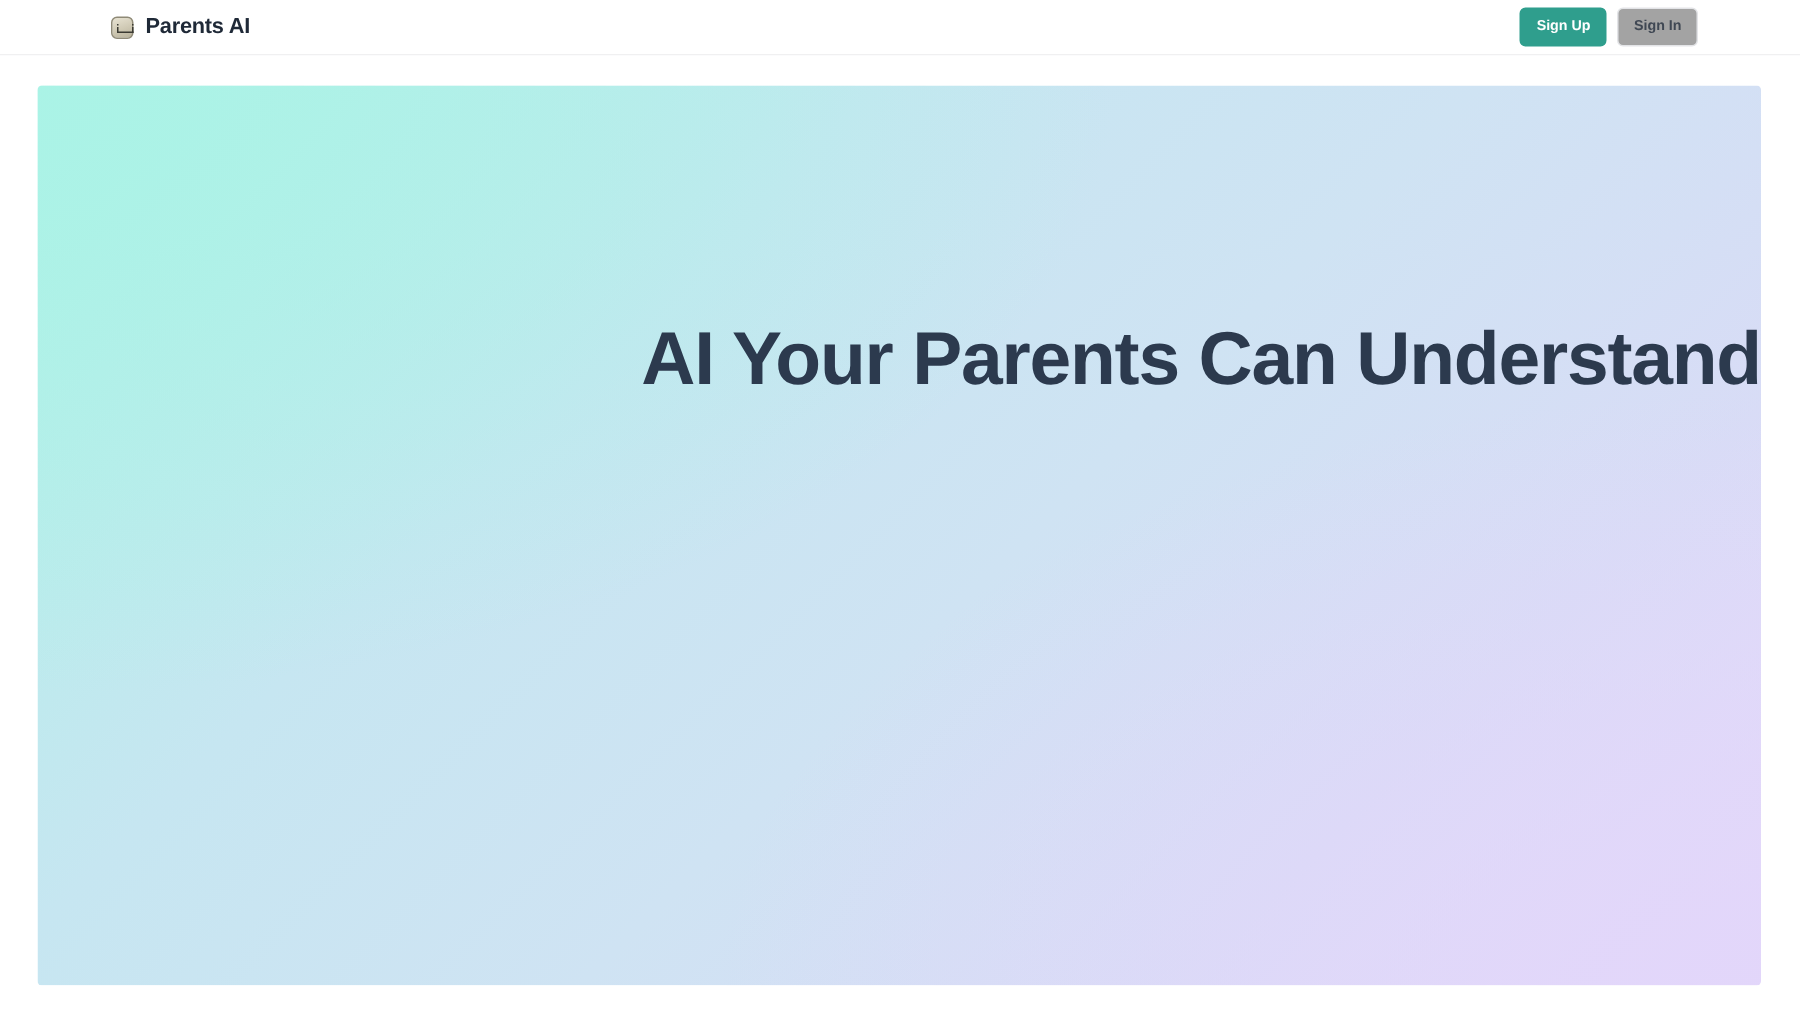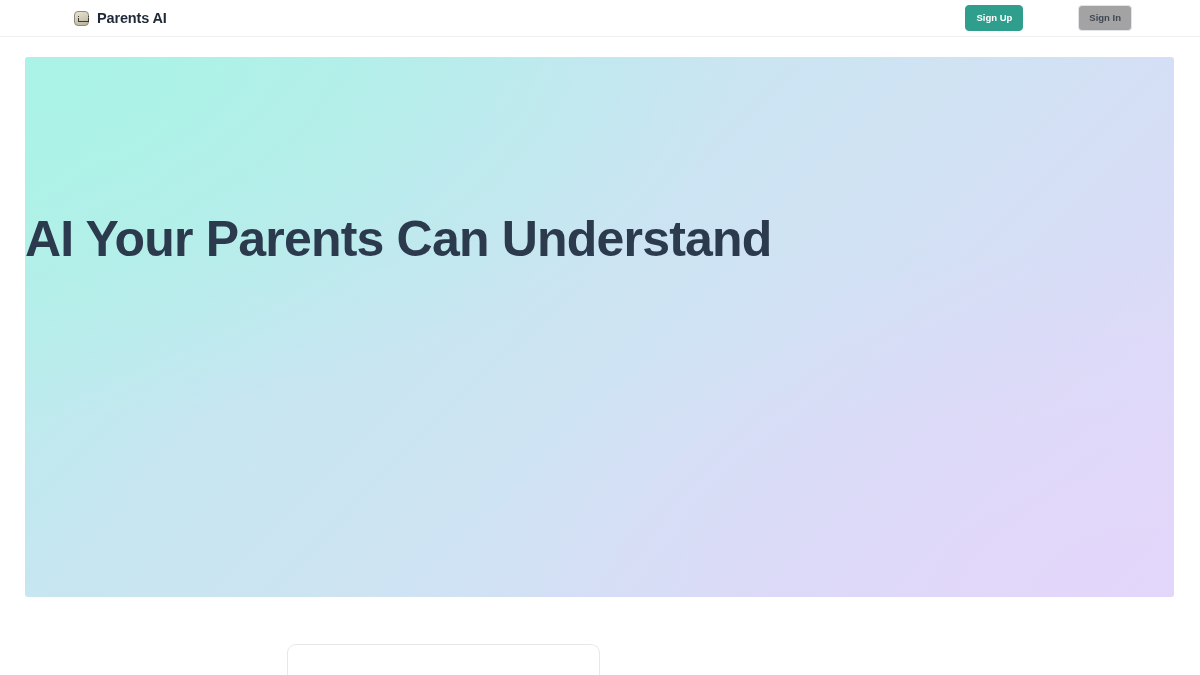--- a/index.html
+++ b/index.html
@@ -88,21 +88,20 @@
 
   .btn {
     font-family: "Liberation Sans", sans-serif;
     font-size: 9.5px;
     font-weight: bold;
     line-height: 1;
     border-radius: 4px;
     padding: 7px 10px;
     cursor: pointer;
     white-space: nowrap;
-    margin-left: 48px;
   }
 
   .btn-primary {
     background: #2f9e8d;
     color: #ffffff;
     border: 1px solid #2f9e8d;
   }
 
   .btn-secondary {
     background: #a3a3a3;
@@ -111,29 +110,29 @@
   }
 
   
   .page-main {
     position: relative;
     background: #ffffff;
     padding: 20px 26px 0 25px;
   }
 
   .hero {
-    height: 540px;
+    height: 600px;
     border-radius: 3px;
     background:
       radial-gradient(120% 130% at 0% 0%, rgba(170,243,230,0.95) 0%, rgba(170,243,230,0) 52%),
       radial-gradient(110% 120% at 100% 100%, rgba(226,214,250,0.95) 0%, rgba(226,214,250,0) 55%),
       linear-gradient(135deg, #aef2e6 0%, #c6e6f1 32%, #cfe3f3 55%, #d8dcf6 78%, #e6dafb 100%);
     display: flex;
     align-items: flex-start;
-    justify-content: flex-start;
+    justify-content: flex-end;
     overflow: hidden;
   }
 
   .hero-heading {
     margin-top: 155px;
     font-size: 50px;
     font-weight: bold;
     letter-spacing: -0.8px;
     color: #2c3a4e;
     text-align: center;

